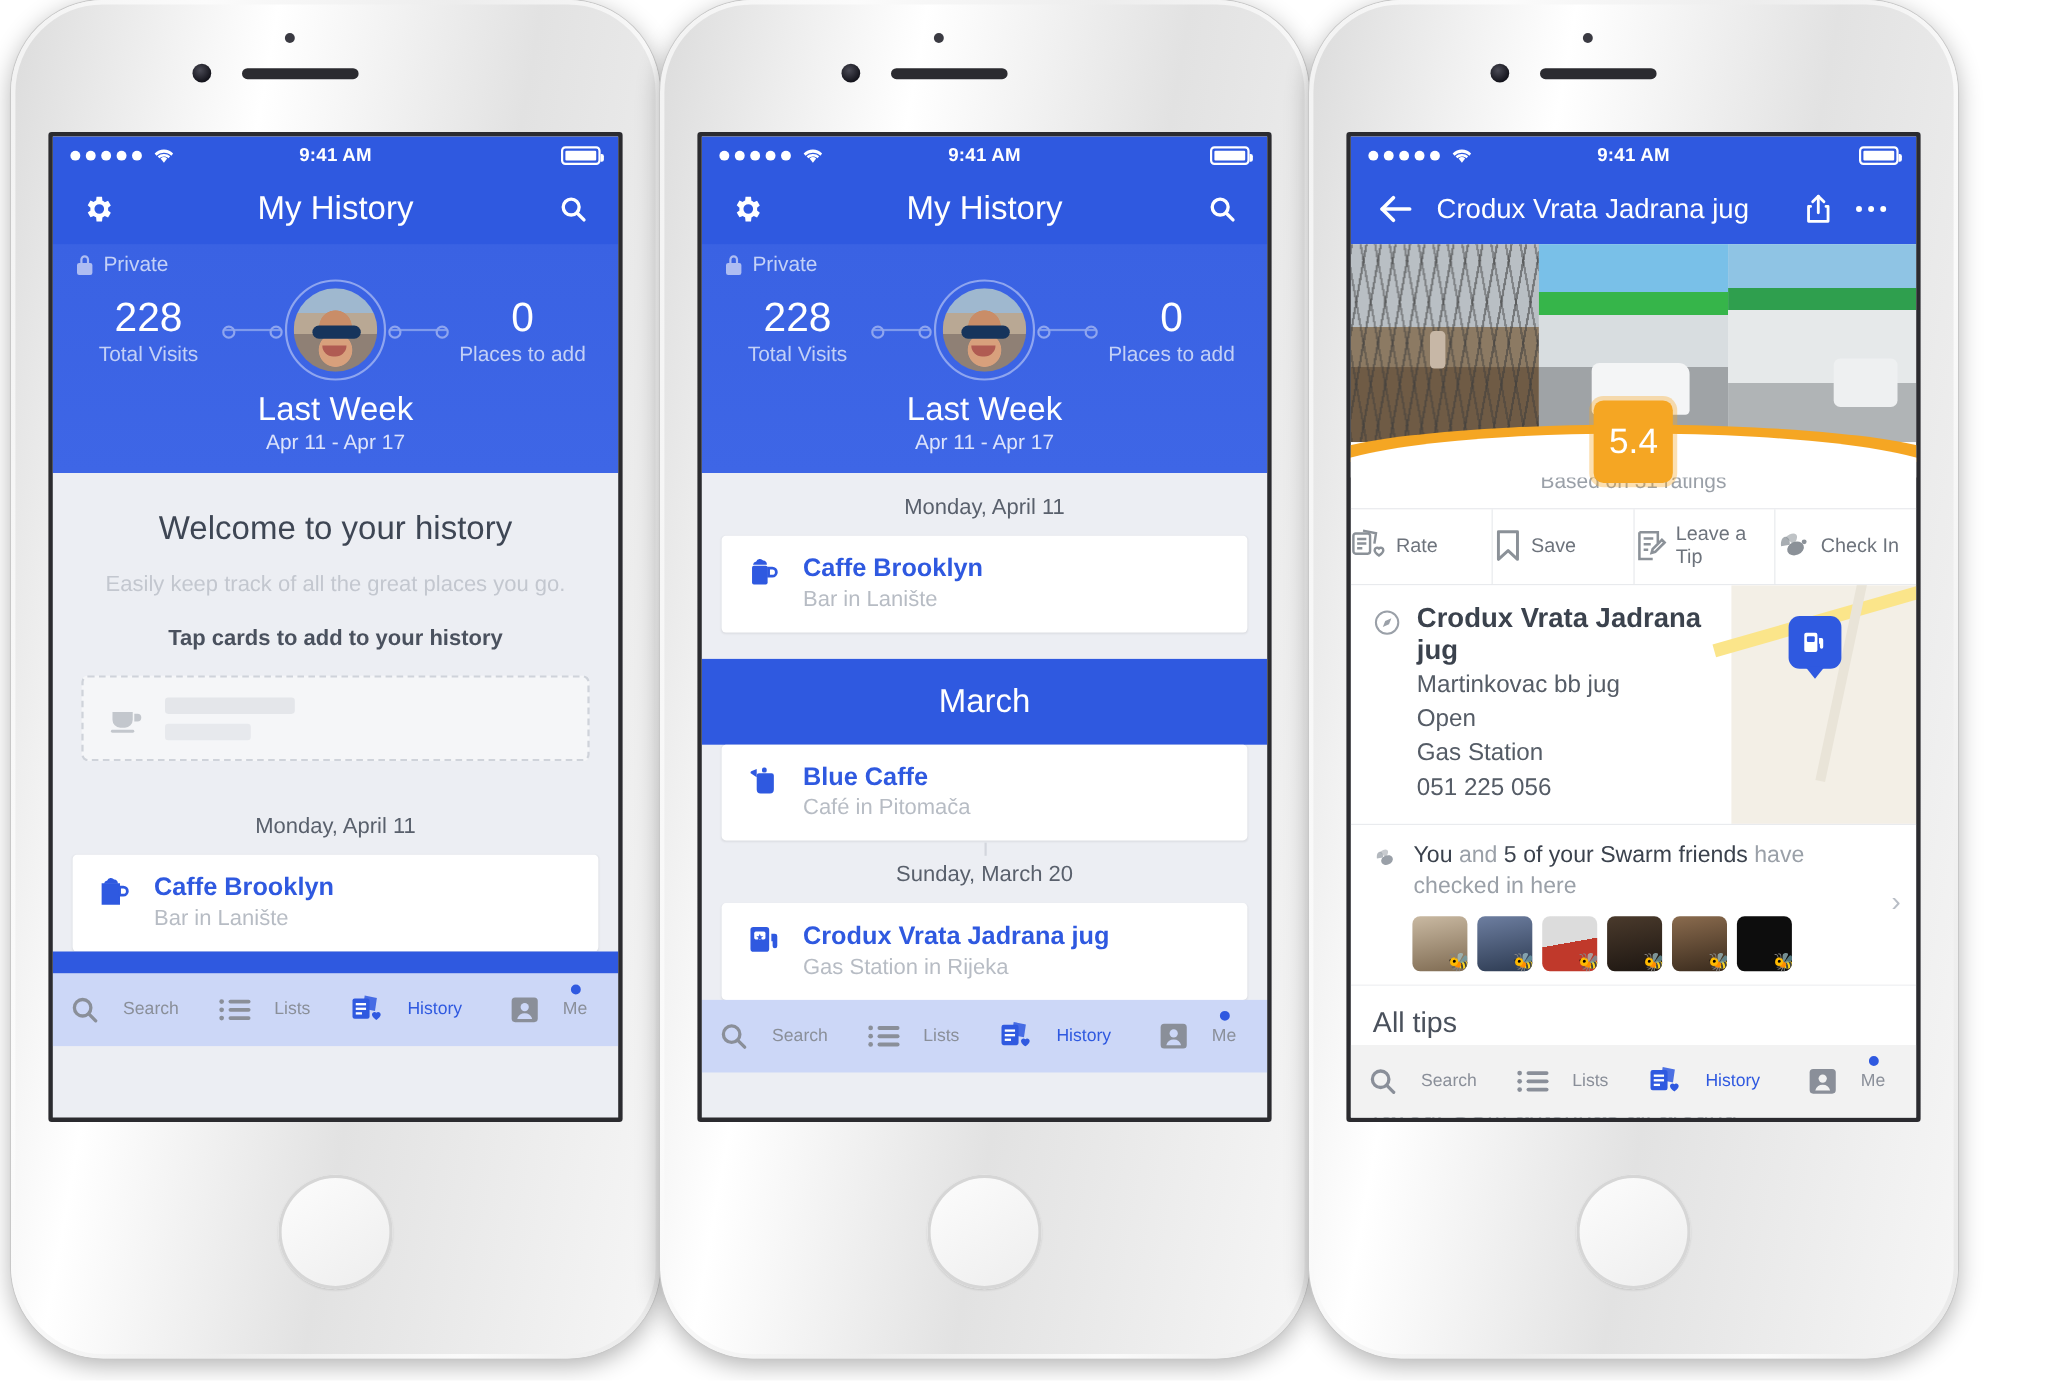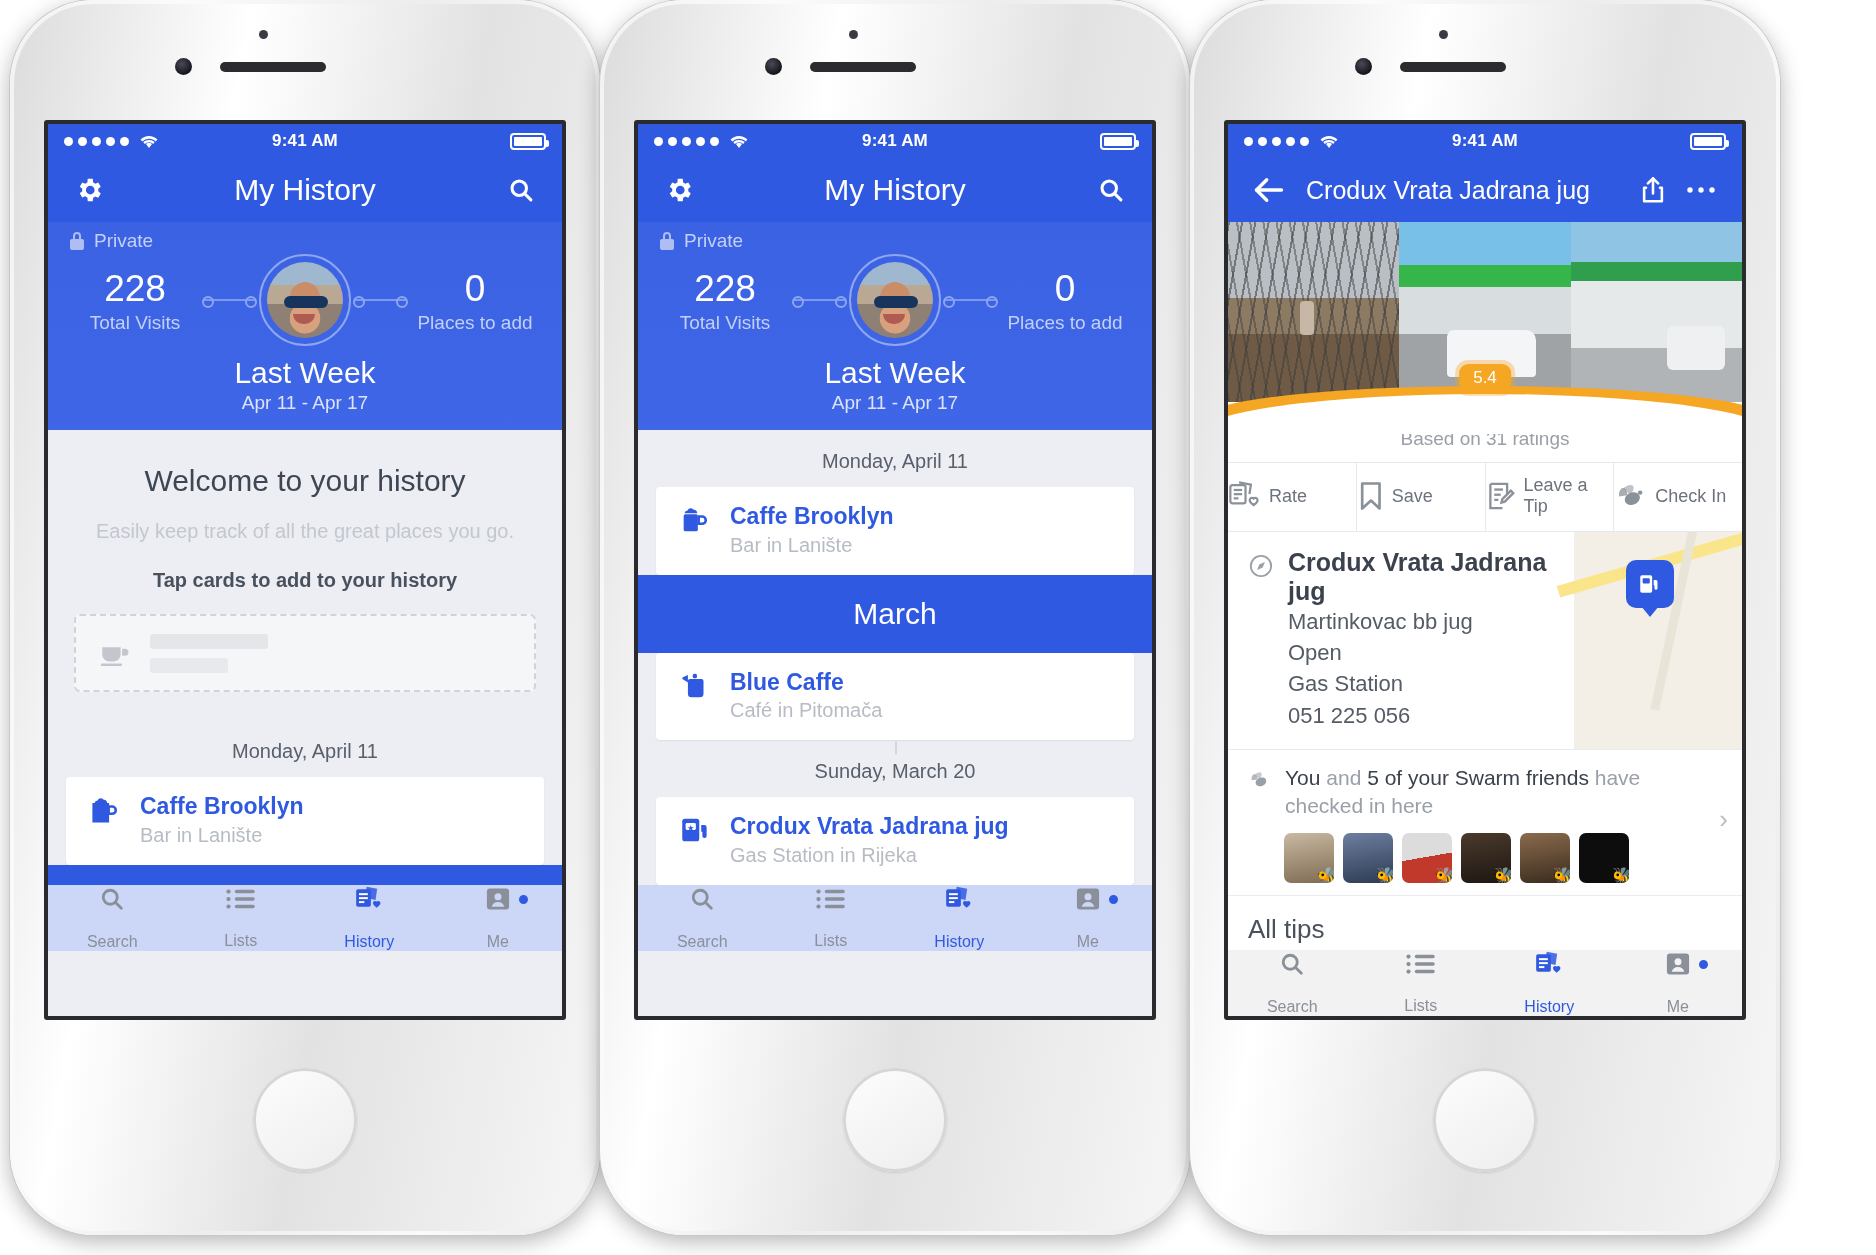--- a/index.html
+++ b/index.html
@@ -110,21 +110,21 @@
 
   .vcard { background:#fff; border-radius:4px; margin:0 18px; padding:16px 0 18px 22px; display:flex; gap:18px; align-items:flex-start; box-shadow:0 1px 2px rgba(0,0,0,.07); }
   .vcard .vname { color:#2f59e0; font-size:23px; font-weight:bold; line-height:1.2; }
   .vcard .vsub { color:#b7bcc4; font-size:20px; margin-top:3px; }
 
   .month-band { background:#2f59e0; color:#fff; text-align:center; font-size:30px; padding:22px 0; }
 
   
   .tabbar { height:66px; background:#ccd7f7; display:flex; }
   .tabbar.grey { background:#f2f2f2; }
-  .tab { flex:1; display:flex; flex-direction:column; align-items:center; justify-content:center; gap:20px; position:relative; }
+  .tab { flex:1; display:flex; flex-direction:row; align-items:center; justify-content:center; gap:20px; position:relative; }
   .tab .tlbl { font-size:16px; color:#8a8f99; }
   .tab.active .tlbl { color:#2f59e0; }
   .badge { position:absolute; top:8px; right:32px; width:13px; height:13px; border-radius:50%; background:#2f59e0; border:2px solid #ccd7f7; }
   .tabbar.grey .badge { border-color:#f2f2f2; }
   .blue-strip { height:20px; background:#2f59e0; }
 
   
   .photostrip { height:180px; display:flex; }
   .ph { flex:1; position:relative; overflow:hidden; }
   .ph1 { background:
@@ -135,21 +135,21 @@
   .ph2 { background:
       linear-gradient(180deg,#79c0e8 0 24%, #36b54a 24% 36%, #d8dde0 36% 62%, #9fa3a6 62% 100%); }
   .ph2::after { content:""; position:absolute; left:28%; top:60%; width:52%; height:26%; background:#f4f5f6; border-radius:7px 10px 4px 4px; }
   .ph3 { background: linear-gradient(180deg,#8fc4e4 0 22%, #2f9f4e 22% 33%, #e6e9ea 33% 70%, #b0b4b6 70% 100%); }
   .ph3::after { content:""; position:absolute; left:56%; top:58%; width:34%; height:24%; background:#eef0f1; border-radius:6px; }
 
   .rating-curve { position:relative; height:26px; background:#fff; }
   .rating-curve::before { content:""; position:absolute; left:-6%; right:-6%; top:-16px; height:34px; background:#f5a623; border-radius:50%/100% 100% 0 0; }
   .rating-curve::after { content:""; position:absolute; left:-6%; right:-6%; top:-8px; height:40px; background:#fff; border-radius:50%/100% 100% 0 0; }
   .rating-pill { position:absolute; left:50%; transform:translateX(-50%); top:-38px; z-index:4;
-      background:#f5a623; color:#fff; font-size:17px; padding:4px 14px; border-radius:9px;
+      background:#f5a623; color:#fff; font-size:32px; padding:19px 14px; border-radius:9px;
       box-shadow:0 0 0 4px rgba(245,166,35,.35); }
   .based { text-align:center; font-size:19px; color:#9aa0a8; background:#fff; padding:0 0 12px; }
 
   .actions { display:flex; background:#fff; border-top:1px solid #e6e8ec; border-bottom:1px solid #e6e8ec; }
   .act { flex:1; padding:12px 0 14px; display:flex; align-items:center; gap:7px; border-right:1px solid #e6e8ec; }
   .act:last-child { border-right:none; }
   .act .albl { font-size:18px; color:#6d737c; }
 
   .venue { background:#fff; display:flex; position:relative; overflow:hidden; }
   .venue-info { padding:16px 0 18px 20px; display:flex; gap:14px; flex:1; z-index:2; }
@@ -430,21 +430,21 @@
                 <path d="M14.6 9.5H17a2.6 2.6 0 010 5.2h-2.4z" fill="none" stroke="#2f59e0" stroke-width="1.8"></path>
                 <rect x="4" y="8" width="10" height="12" rx="1.2"></rect>
                 <path d="M4.6 7.3a2.4 2.4 0 012.1-2 2.5 2.5 0 014.4-.6 2.3 2.3 0 012.4 2.6z"></path>
               </svg>
             <div>
               <div class="vname">Caffe Brooklyn</div>
               <div class="vsub">Bar in Lanište</div>
             </div>
           </div>
 
-          <div class="month-band" style="">March</div>
+          <div class="month-band" style="margin-top:24px">March</div>
 
           <div class="vcard">
             <svg width="34" height="34" viewBox="0 0 24 24" fill="#2f59e0">
                 <path d="M8 7h8.5a1.5 1.5 0 011.5 1.5v9a2.5 2.5 0 01-2.5 2.5h-6A2.5 2.5 0 017 17.5v-9A1.5 1.5 0 018.5 7z"></path>
                 <path d="M7 9.6L3.4 7.2a.8.8 0 01.1-1.4L7 4.3z"></path>
                 <rect x="10.4" y="3.4" width="3" height="3.2" rx="1.2"></rect>
               </svg>
             <div>
               <div class="vname">Blue Caffe</div>
               <div class="vsub">Café in Pitomača</div>

